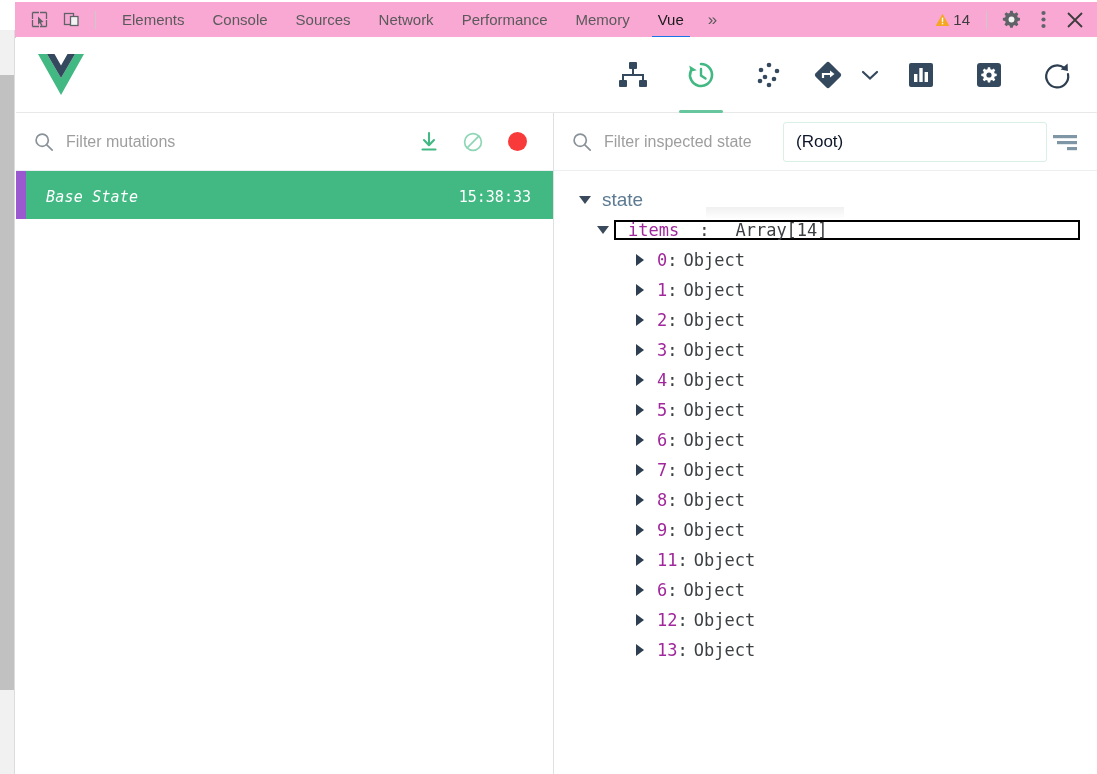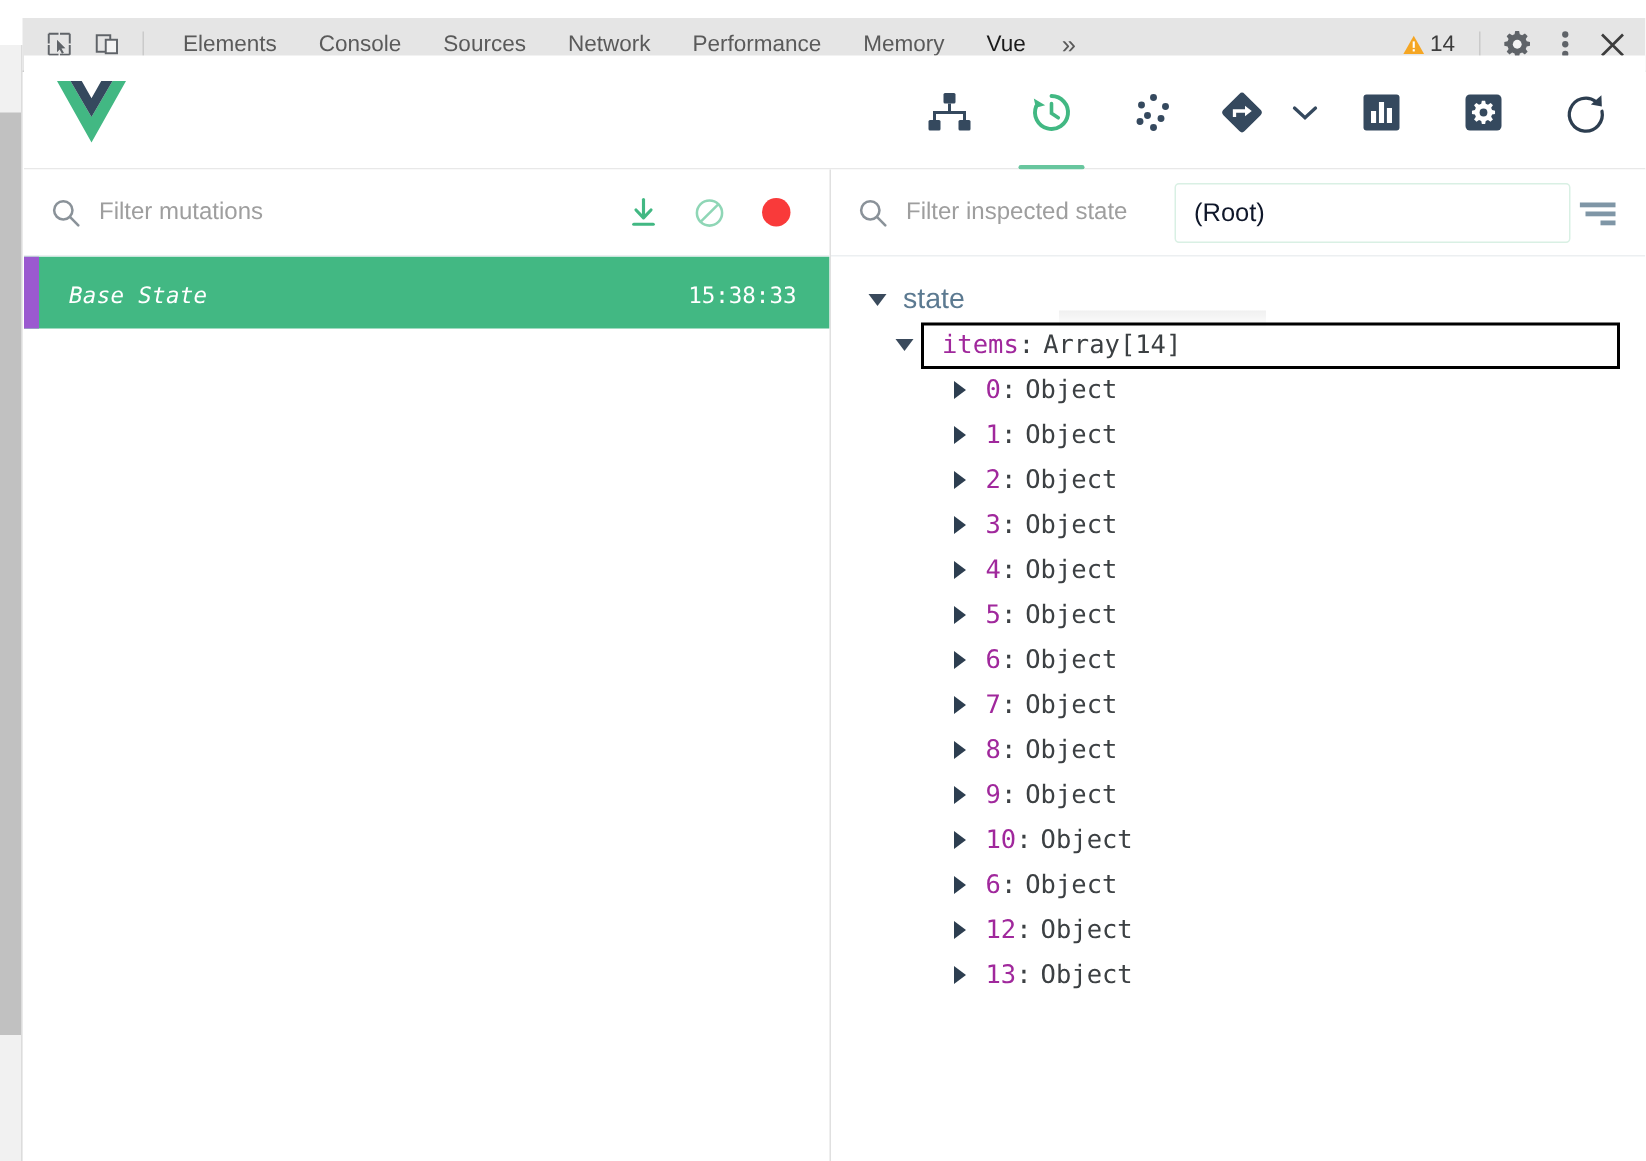--- a/index.html
+++ b/index.html
@@ -40,24 +40,24 @@
     top: 45px;
     width: 14px;
     height: 615px;
     background: #c1c1c1;
   }
 
   
   .devtools-bar {
     position: absolute;
     left: 15px;
-    top: 12px;
+    top: 2px;
     width: 1082px;
     height: 36px;
-    background: #e5e5e5;
+    background: #f9a8d4;
     border-bottom: 1px solid #cdcdcd;
     box-sizing: border-box;
     display: flex;
     align-items: center;
   }
   .dt-icon-btn {
     width: 32px;
     height: 30px;
     display: flex;
     align-items: center;
@@ -346,25 +346,26 @@
 
   
   .tree-row.highlight {
     align-items: center;
   }
   .hl-box {
     display: flex;
     align-items: center;
     border: 2px solid #000;
     background: #fff;
-    height: 31px;
+    height: 20px;
     box-sizing: border-box;
     padding: 0 6px 0 4px;
     width: 466px;
     margin-left: 2px;
+    gap: 20px;
   }
   .hl-shadow {
     position: absolute;
     left: 130px;
     top: -8px;
     width: 138px;
     height: 12px;
     background: linear-gradient(to bottom, rgba(0,0,0,0.06), rgba(0,0,0,0));
     pointer-events: none;
   }
@@ -695,21 +696,21 @@
                 <span class="tri-right"></span>
               </span>
               <span class="key">9</span>
               <span class="punct">:</span>
               <span class="val">Object</span>
             </div>
             <div class="tree-row depth2">
               <span class="arrow">
                 <span class="tri-right"></span>
               </span>
-              <span class="key">10</span>
+              <span class="key">11</span>
               <span class="punct">:</span>
               <span class="val">Object</span>
             </div>
             <div class="tree-row depth2">
               <span class="arrow">
                 <span class="tri-right"></span>
               </span>
               <span class="key">6</span>
               <span class="punct">:</span>
               <span class="val">Object</span>

